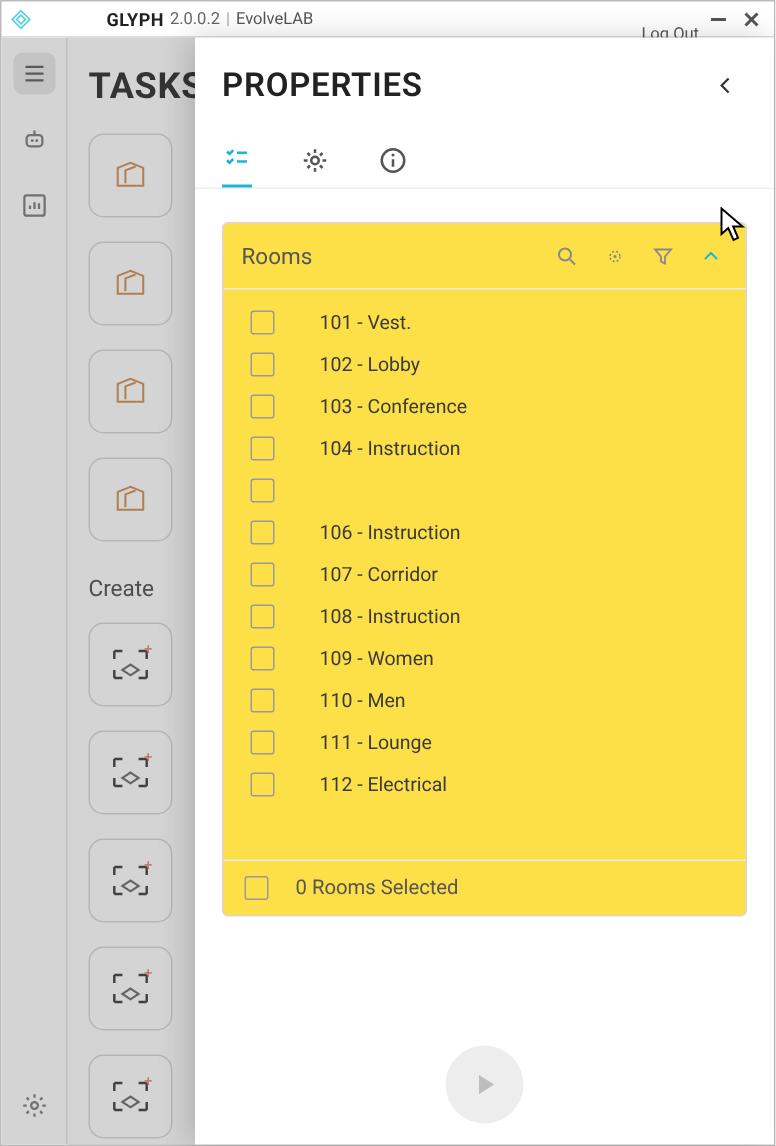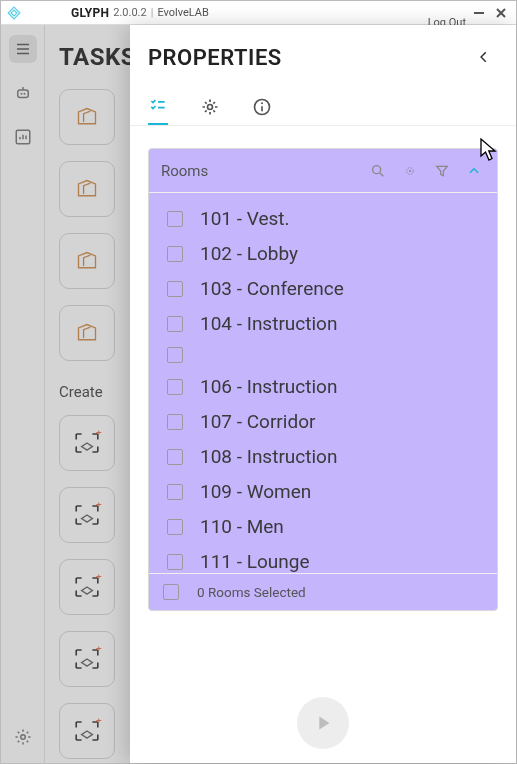--- a/index.html
+++ b/index.html
@@ -38,31 +38,31 @@
   .panel-header { height:64px; display:flex; align-items:center; padding:0 18px; }
   .panel-title { font-size:22px; font-weight:600; letter-spacing:.5px; flex:1; }
   .panel-back { width:28px; height:28px; display:flex; align-items:center; justify-content:center; cursor:pointer; color:#333; }
 
   .panel-tabs { display:flex; gap:32px; padding:0 18px; border-bottom:1px solid #eee; }
   .ptab { height:36px; display:flex; align-items:center; justify-content:center; color:#555; cursor:pointer; }
   .ptab.active { color:#1bb5d8; border-bottom:2px solid #1bb5d8; }
 
   .panel-body { flex:1; padding:22px 18px 10px; display:flex; flex-direction:column; overflow:hidden; }
 
-  .section-card { border:1px solid #d8d8d8; border-radius:4px; background:#c4b5fd; display:flex; flex-direction:column; overflow:hidden; }
+  .section-card { border:1px solid #d8d8d8; border-radius:4px; background:#fde047; display:flex; flex-direction:column; overflow:hidden; }
   .section-head { height:44px; display:flex; align-items:center; padding:0 12px; border-bottom:1px solid #eee; gap:10px; }
   .section-head-title { font-size:15px; color:#555; flex:1; }
   .head-icon { width:22px; height:22px; display:flex; align-items:center; justify-content:center; color:#777; cursor:pointer; }
   .collapse-chev { color:#1bb5d8; }
 
   .list-wrap { position:relative; flex:1; overflow:hidden; }
   .list { height:380px; overflow-y:auto; padding:8px 0 6px 4px; }
   .list::-webkit-scrollbar { width:8px; }
   .list::-webkit-scrollbar-thumb { background:#c7c7c7; border-radius:4px; }
-  .row { display:flex; align-items:center; gap:17px; padding:6px 14px; font-size:19px; color:#3a3a3a; }
+  .row { display:flex; align-items:center; gap:30px; padding:6px 14px; font-size:13px; color:#3a3a3a; }
   .chk { width:16px; height:16px; border:1.5px solid #9a9a9a; border-radius:2px; cursor:pointer; flex-shrink:0; }
 
   .section-foot { border-top:1px solid #eee; padding:10px 14px; display:flex; align-items:center; gap:18px; font-size:13.5px; color:#555; }
 
   .panel-footer { height:80px; display:flex; align-items:center; justify-content:center; }
   .play { width:52px; height:52px; border-radius:50%; background:#ededed; display:flex; align-items:center; justify-content:center; cursor:pointer; }
 
   .cursor-img { position:absolute; top:137px; left:479px; pointer-events:none; z-index:50; }
 </style>
 </head>
@@ -291,20 +291,21 @@
               <div class="row">
                 <div class="chk"></div>
                 <span>110 - Men</span>
               </div>
               <div class="row">
                 <div class="chk"></div>
                 <span>111 - Lounge</span>
               </div>
               <div class="row">
                 <div class="chk"></div>
+                <span>112 - Electrical</span>
               </div>
             </div>
         </div>
 
         <div class="section-foot">
           <div class="chk"></div>
           <span>0 Rooms Selected</span>
         </div>
       </div>
     </div>

